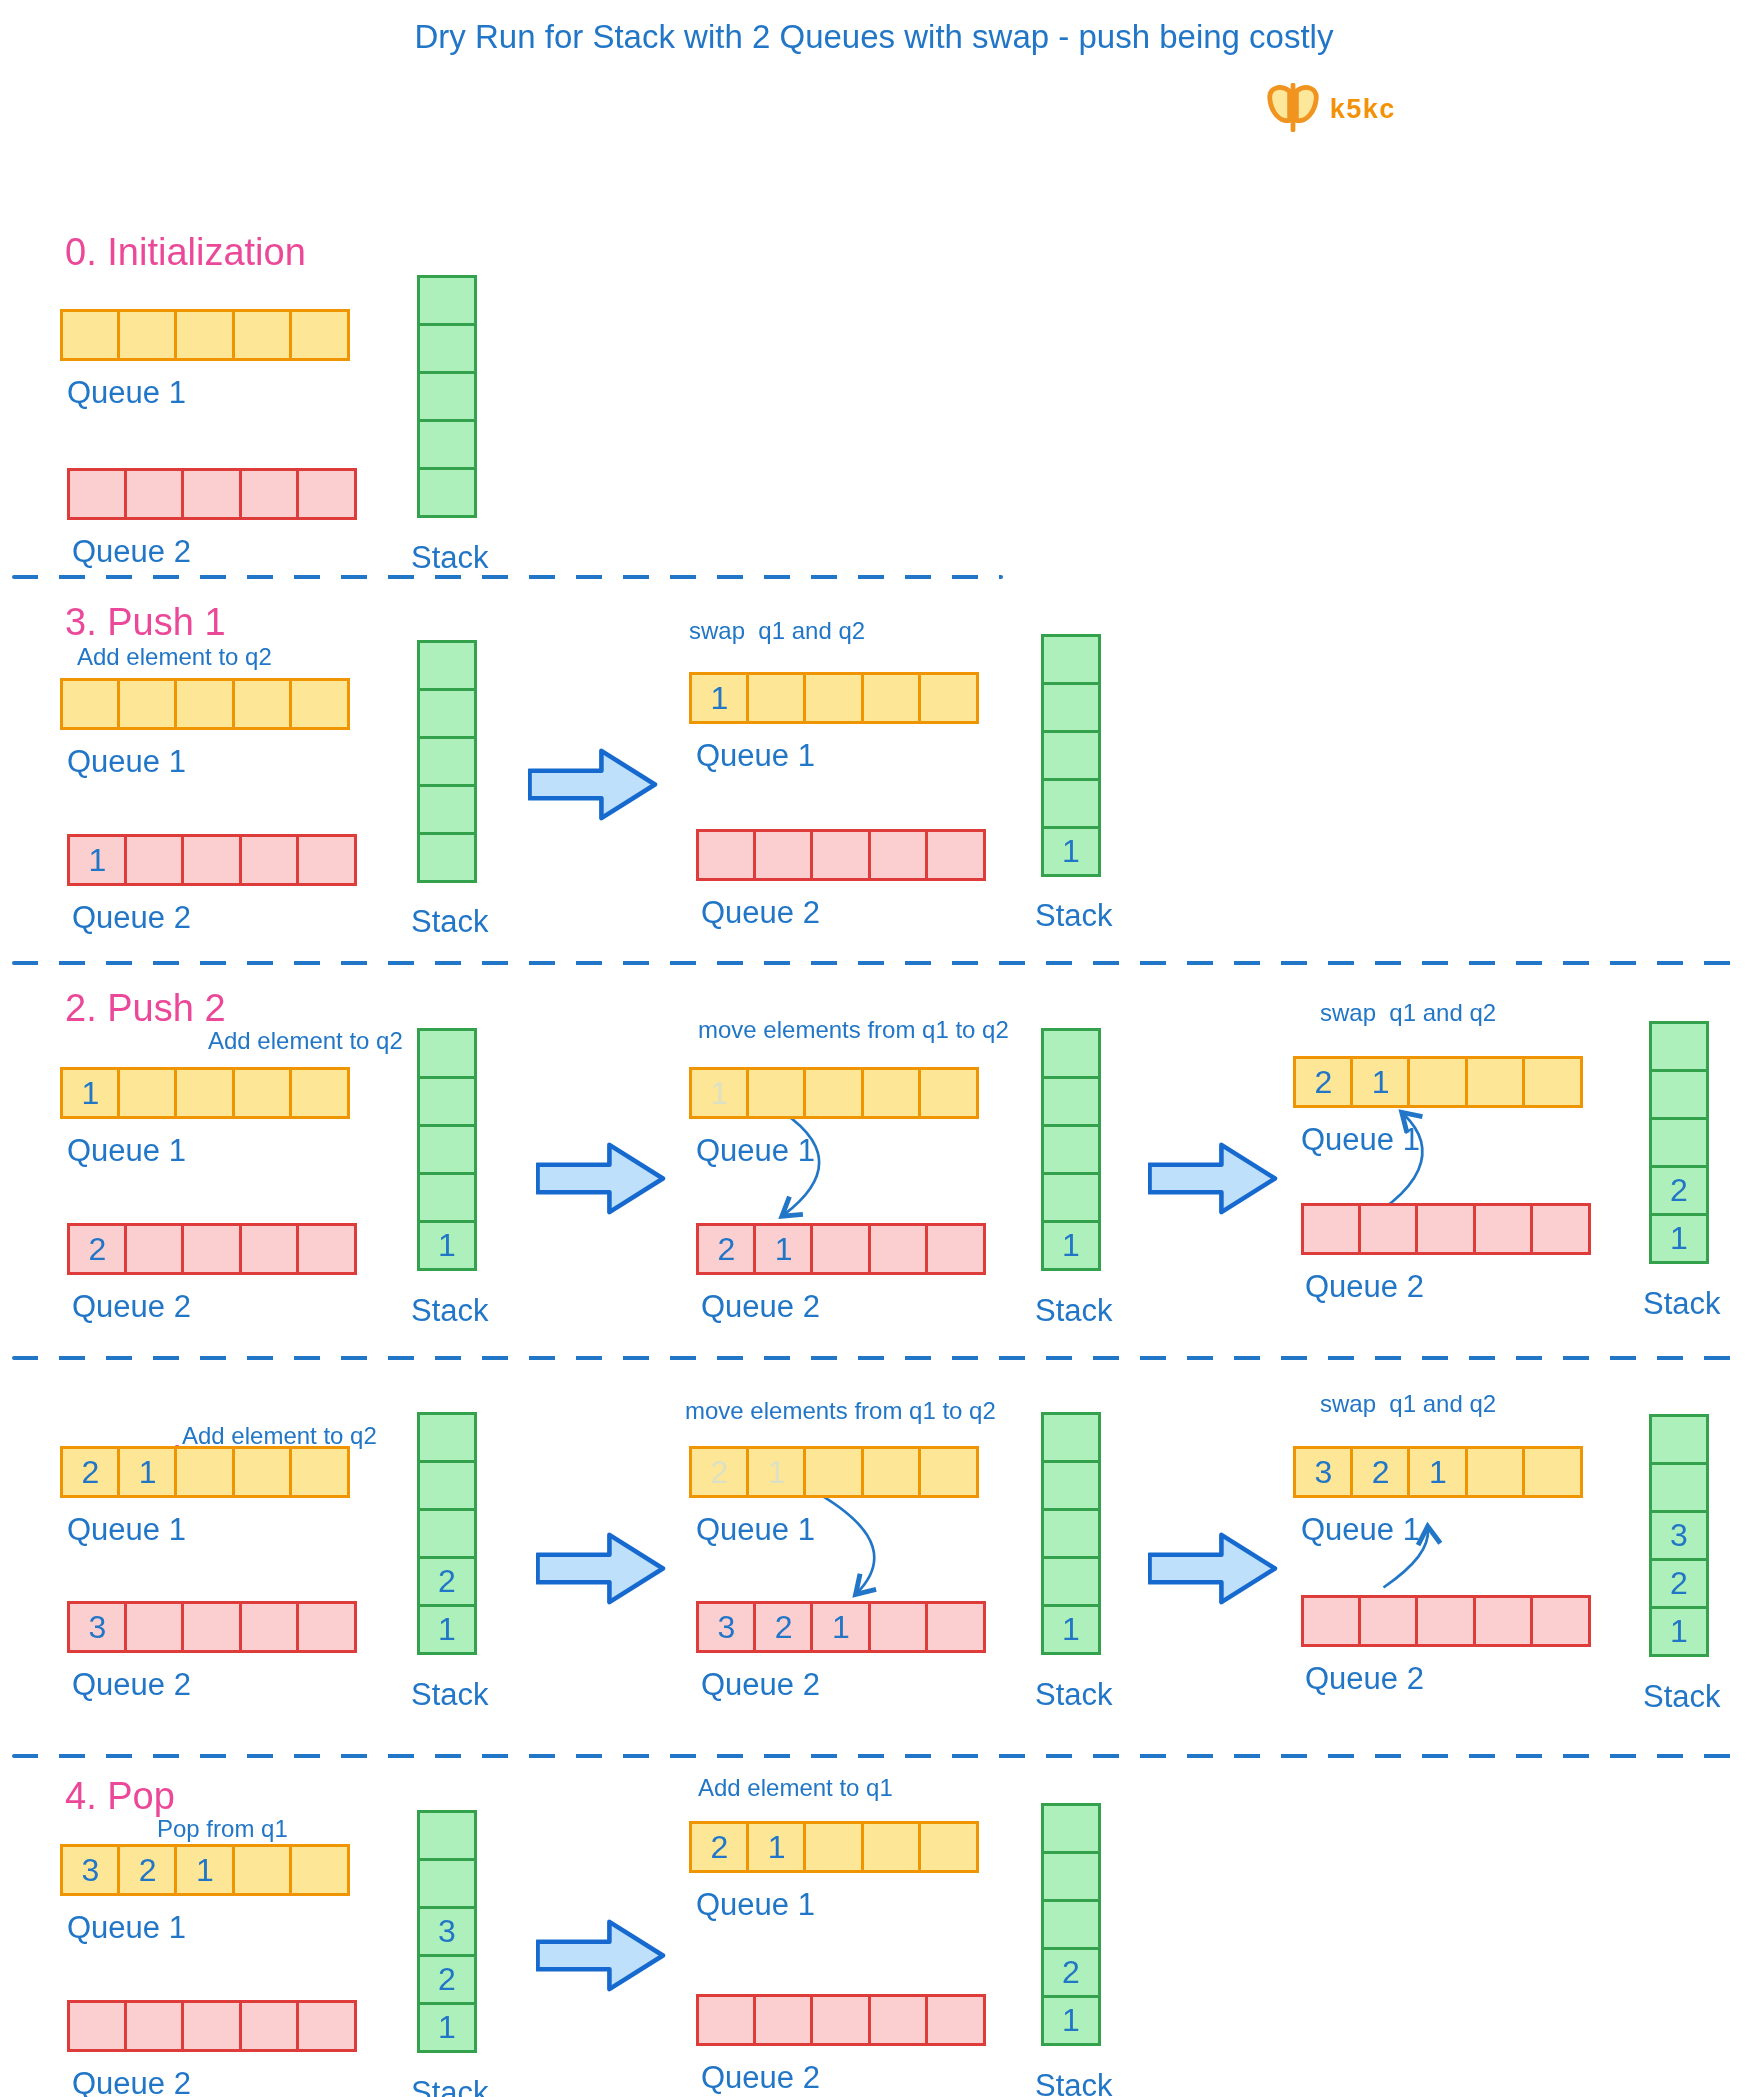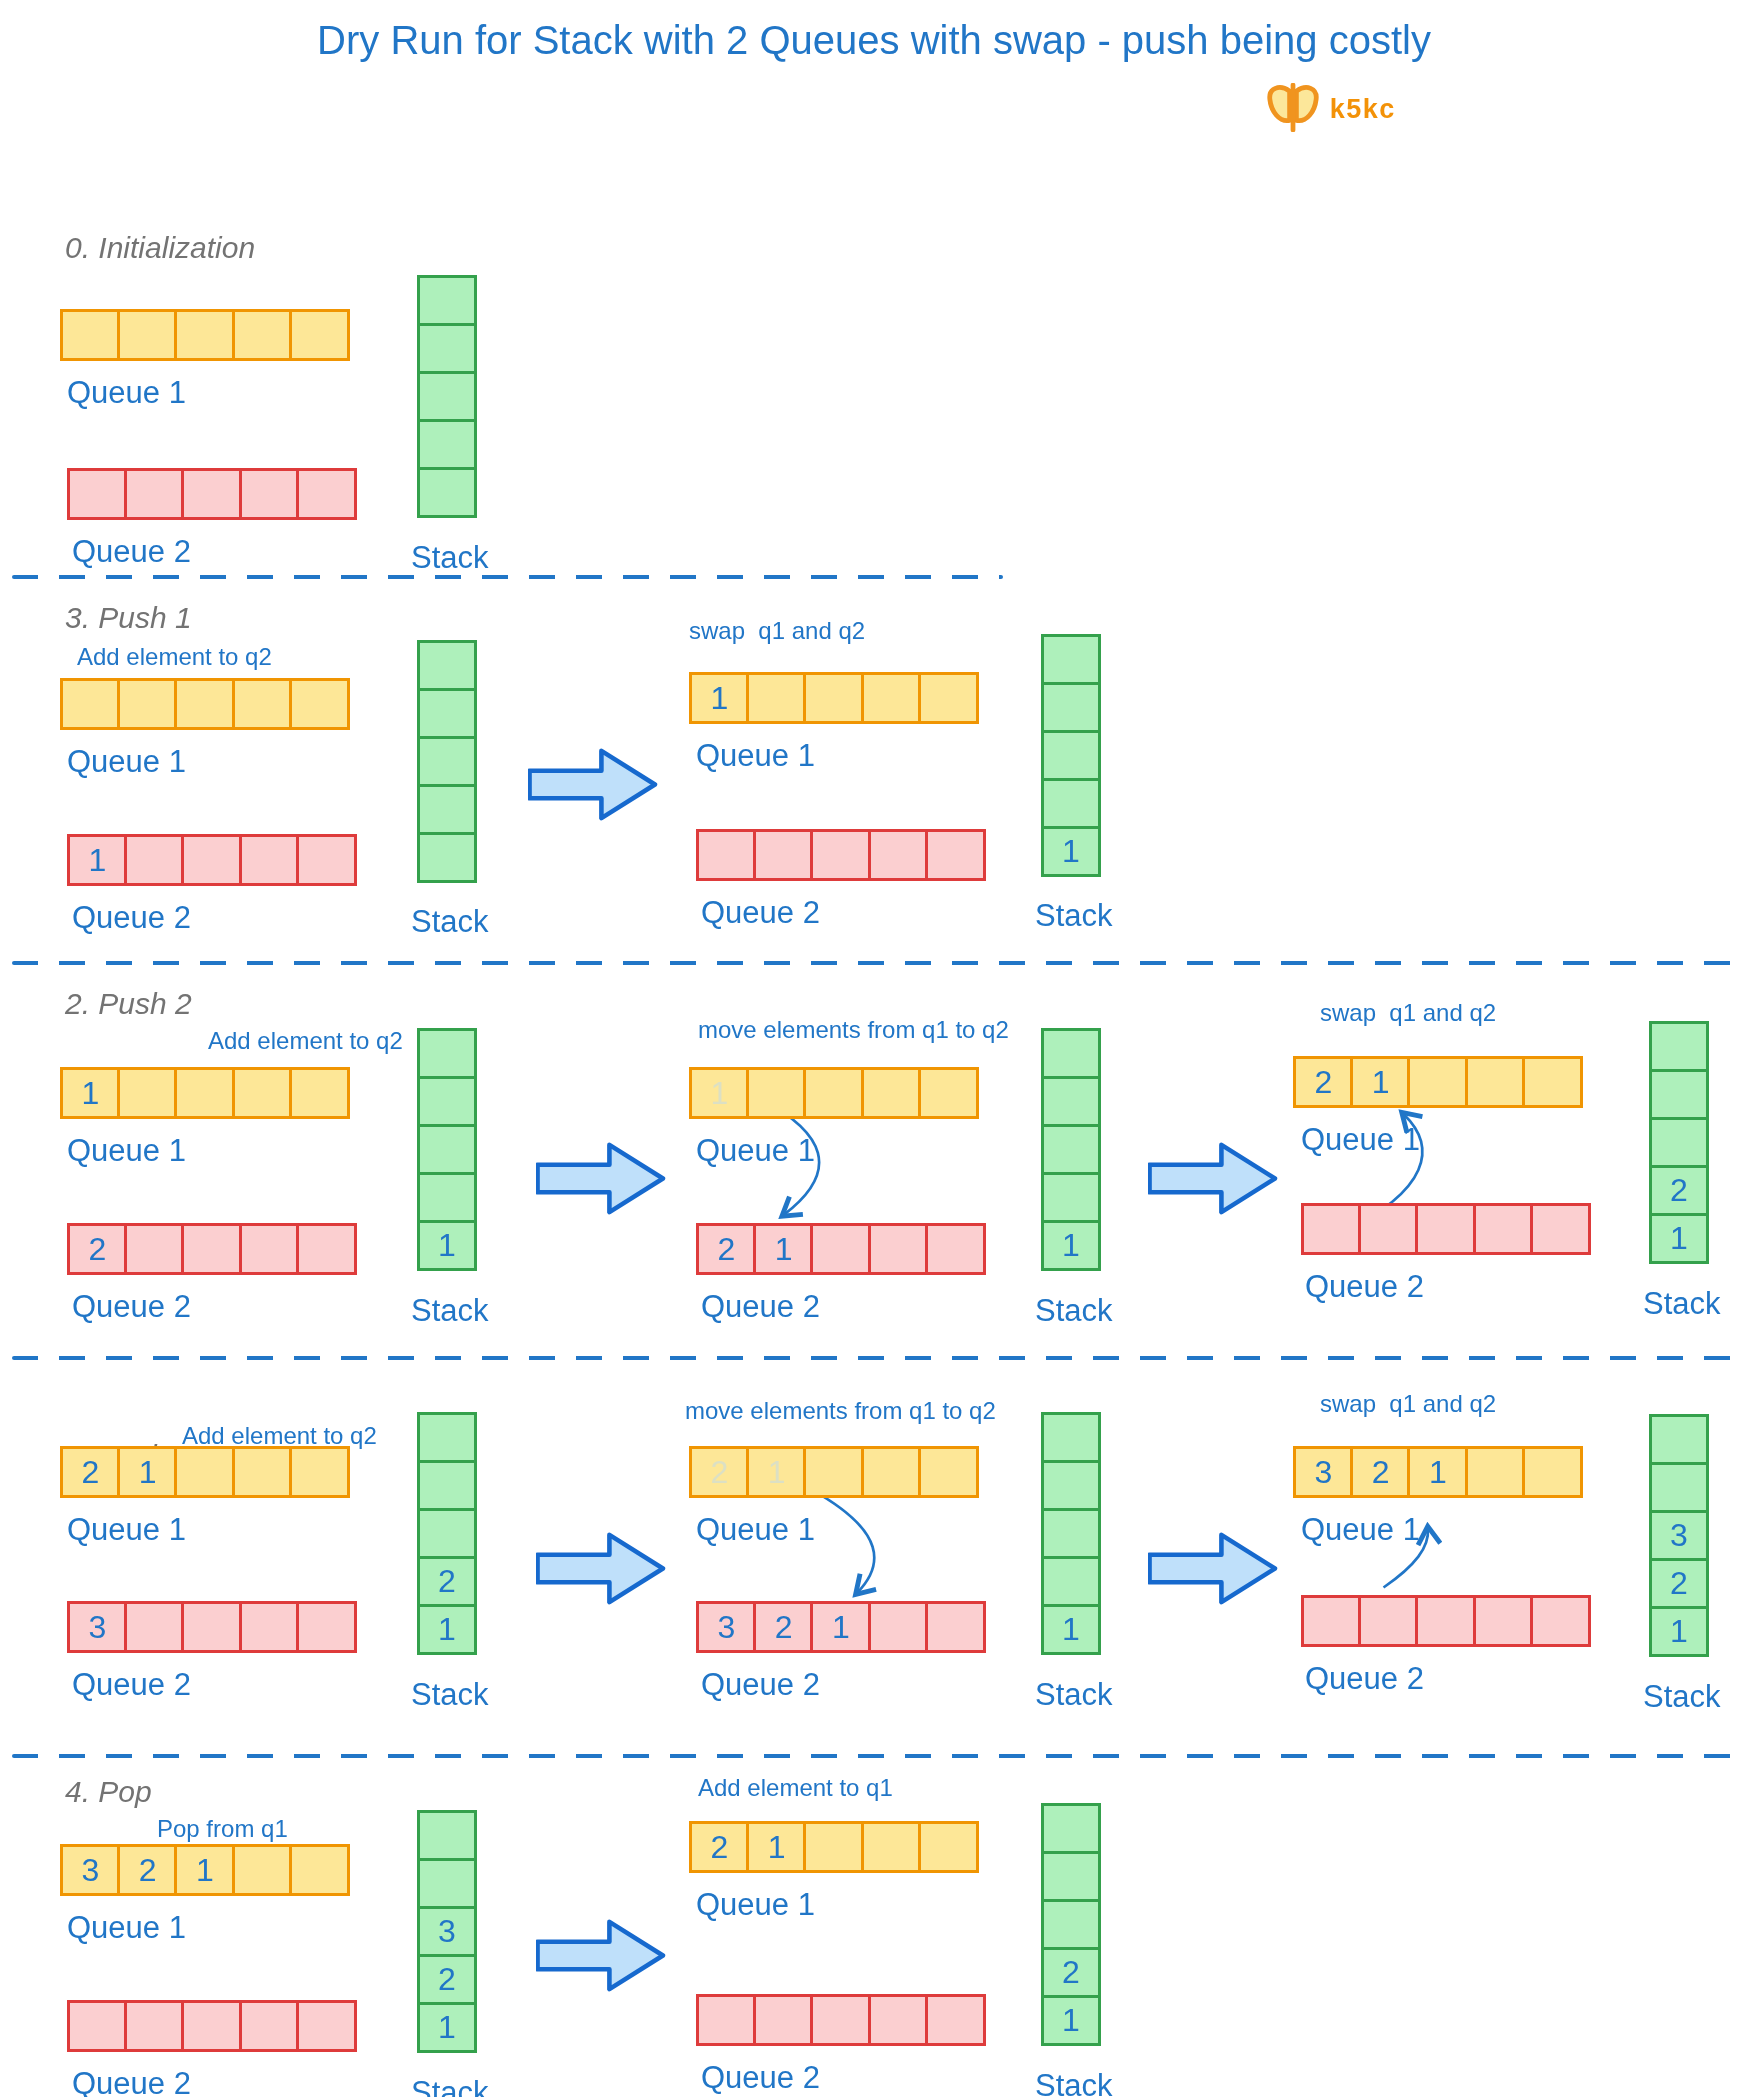--- a/index.html
+++ b/index.html
@@ -1,23 +1,23 @@
 <!DOCTYPE html>
 <html style="font-size:12.2px"><head>
 <meta charset="utf-8">
 <title>Dry Run for Stack with 2 Queues</title>
 <style>
   html,body{margin:0;padding:0;background:#ffffff;}
   .canvas{position:relative;width:1748px;height:2097px;background:#ffffff;
           font-family:"Liberation Sans",sans-serif;overflow:hidden;}
   .title{position:absolute;left:0;top:18.4px;width:100%;text-align:center;
-         font-size:40px;color:#2176C7;}
+         font-size:33px;color:#2176C7;}
   .brand{position:absolute;left:1264px;top:83px;display:flex;align-items:center;gap:7.7px;}
   .brand-text{font-size:27px;font-weight:700;color:#F39208;letter-spacing:1.5px;}
-  .heading{position:absolute;font-size:30px;color:#737373;font-style:italic;}
+  .heading{position:absolute;font-size:38px;color:#ec4899;}
   .action{position:absolute;font-size:24px;color:#2176C7;white-space:pre;}
   .qlabel{position:absolute;font-size:31px;color:#2176C7;}
   .queue{position:absolute;display:flex;}
   .qcell{width:61px;height:52px;box-sizing:border-box;display:flex;
          align-items:center;justify-content:center;}
   .qcell + .qcell{margin-left:-3.8px;}
   .queue.q1 .qcell{background:#FDE797;border:3.8px solid #F09502;}
   .queue.q2 .qcell{background:#FBCFD0;border:3.8px solid #DE3B3B;}
   .stack{position:absolute;display:flex;flex-direction:column;}
   .scell{width:60px;height:51px;box-sizing:border-box;background:#AEF0BB;

